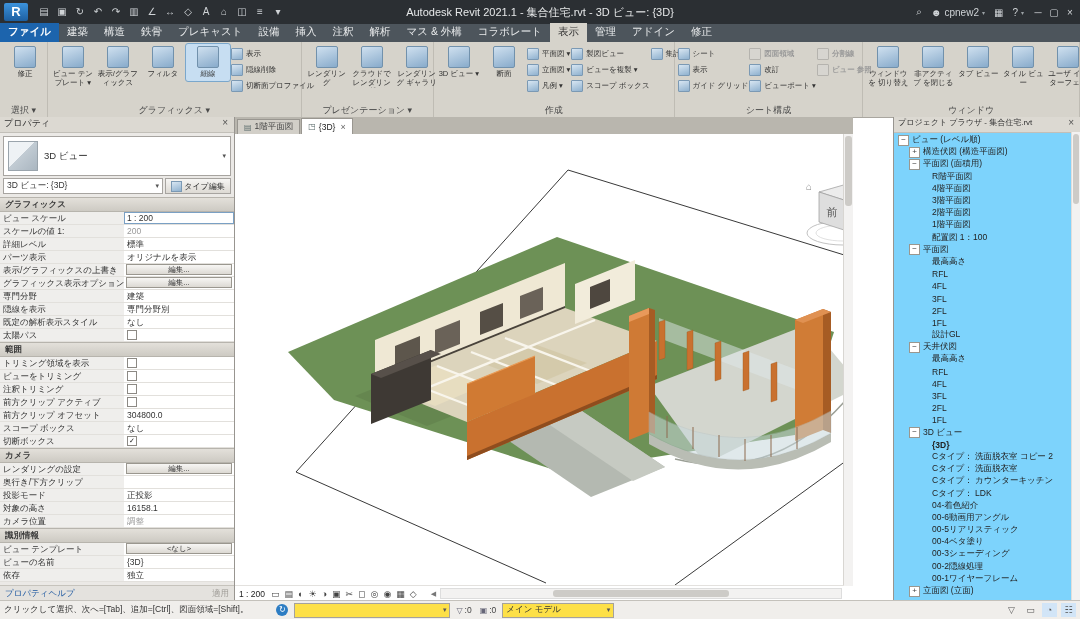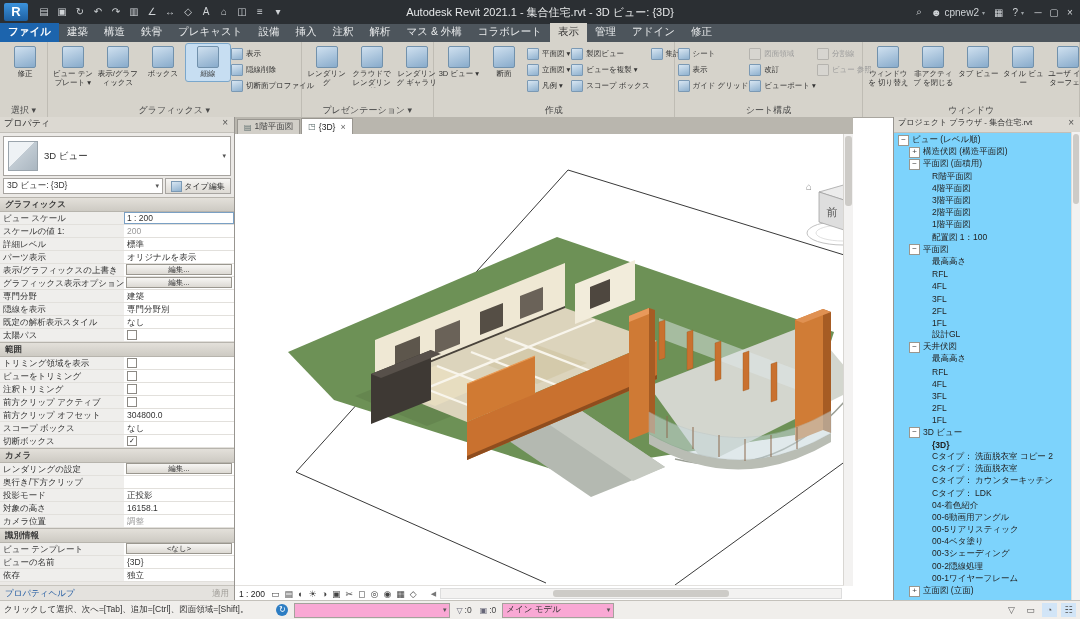--- a/index.html
+++ b/index.html
@@ -25,21 +25,21 @@
   .panel{display:flex;flex-direction:column;border-right:1px solid #bfbcb4;min-width:0;flex-shrink:1;}
   .pbody{flex:1;display:flex;align-items:flex-start;padding:2px 3px 0;gap:1px;}
   .pname{height:14px;line-height:14px;text-align:center;font-size:9px;color:#4a4a4a;white-space:nowrap;padding:0 4px;overflow:hidden;}
   .lbtn{width:42px;display:flex;flex-direction:column;align-items:center;padding:2px 1px;border-radius:2px;flex:none;}
   .lbtn.hl{background:#c7def2;outline:1px solid #7aa7cc;}
   .lic{width:20px;height:20px;border-radius:2px;background:linear-gradient(160deg,#cfe0ef,#88abcb);border:1px solid #7191ac;margin-bottom:2px;}
   .llb{font-size:7.5px;line-height:8.5px;text-align:center;color:#333;max-height:18px;overflow:hidden;}
   .scol{display:flex;flex-direction:column;gap:3px;padding-top:3px;flex:none;}
   .sitem{display:flex;align-items:center;gap:3px;font-size:7.5px;color:#333;height:13px;white-space:nowrap;}
   .sitem .sic{width:10px;height:10px;border-radius:1px;background:linear-gradient(160deg,#d8e6f2,#8fb1cf);border:1px solid #7b99b4;flex:none;}
-  .sitem.gray{color:#9a9a9a;}
+  .sitem.gray{color:#9a9a9a;font-weight:bold;}
   .sitem.gray .sic{background:#d7d5d0;border-color:#b5b3ae;}
   
   .main{position:absolute;top:117px;bottom:18px;left:0;right:0;display:flex;}
   .props{width:234px;flex:none;background:#ebe9e6;border-right:1px solid #989590;display:flex;flex-direction:column;font-size:8.5px;color:#333;}
   .phead{height:15px;background:#dcd9d2;border-bottom:1px solid #c2bfb8;display:flex;align-items:flex-start;padding:0 4px;font-size:9px;color:#333;flex:none;}
   .phead .ptitle{flex:1;white-space:nowrap;overflow:hidden;}
   .px{color:#555;font-size:10px;padding:0 2px;}
   .typesel{height:38px;background:#fff;border:1px solid #a7a4a0;margin:3px 3px 0;display:flex;align-items:center;padding:0 4px;gap:6px;flex:none;}
   .tsicon{width:28px;height:28px;background:linear-gradient(135deg,#eef2f5 45%,#c2ccd4 45%,#aab6c0);border:1px solid #9aa4ac;flex:none;}
   .tslabel{flex:1;font-size:9.5px;}
@@ -83,21 +83,21 @@
   .browser .phead{font-size:8px;}
   .tree{flex:1;overflow:hidden;padding-top:1px;font-size:8.5px;color:#222;}
   .trow{height:12.2px;display:flex;align-items:center;white-space:nowrap;overflow:hidden;}
   .trow.bold{font-weight:bold;}
   .texp{width:9px;height:9px;border:1px solid #9a978f;background:#fff;font-size:8px;line-height:7px;text-align:center;color:#444;margin-right:3px;flex:none;}
   .bscroll{position:absolute;right:0;top:15px;bottom:0;width:8px;background:#f3f2f1;border-left:1px solid #e0dedb;}
   
   .statusbar{position:absolute;left:0;right:0;bottom:0;height:18px;background:#f0eeeb;border-top:1px solid #c4c1bb;display:flex;align-items:center;font-size:8.5px;color:#333;padding:0 4px;gap:6px;}
   .hint{white-space:nowrap;}
   .sbadge{width:12px;height:12px;border-radius:50%;background:#2d7dc3;color:#fff;font-size:8px;line-height:12px;text-align:center;flex:none;margin-left:22px;}
-  .scombo{height:13px;background:#f9a8d4;border:1px solid #a5a29c;display:flex;align-items:center;padding:0 3px;gap:3px;}
+  .scombo{height:13px;background:#fde047;border:1px solid #a5a29c;display:flex;align-items:center;padding:0 3px;gap:3px;}
   .scombo .tsarr{margin-left:auto;}
   .w1{width:148px;}.w2{width:104px;}
   .scount{display:flex;align-items:center;gap:2px;color:#444;}
   .sic2{font-size:8px;color:#667;}
   .sright{margin-left:auto;display:flex;align-items:center;gap:4px;}
   .sici{width:15px;height:14px;text-align:center;line-height:14px;font-size:9px;color:#555;}
   .sici.blue{background:#d2e5f7;}
 </style>
 </head>
 <body>
@@ -180,21 +180,21 @@
           <div class="lbtn">
             <div class="lic"></div>
             <div class="llb">ビュー テンプレート ▾</div>
           </div>
           <div class="lbtn">
             <div class="lic"></div>
             <div class="llb">表示/グラフィックス</div>
           </div>
           <div class="lbtn">
             <div class="lic"></div>
-            <div class="llb">ボックス</div>
+            <div class="llb">フィルタ</div>
           </div>
           <div class="lbtn hl">
             <div class="lic"></div>
             <div class="llb">細線</div>
           </div>
           <div class="scol">
             <div class="sitem">
               <span class="sic"></span>
               <span>表示</span>
             </div>

